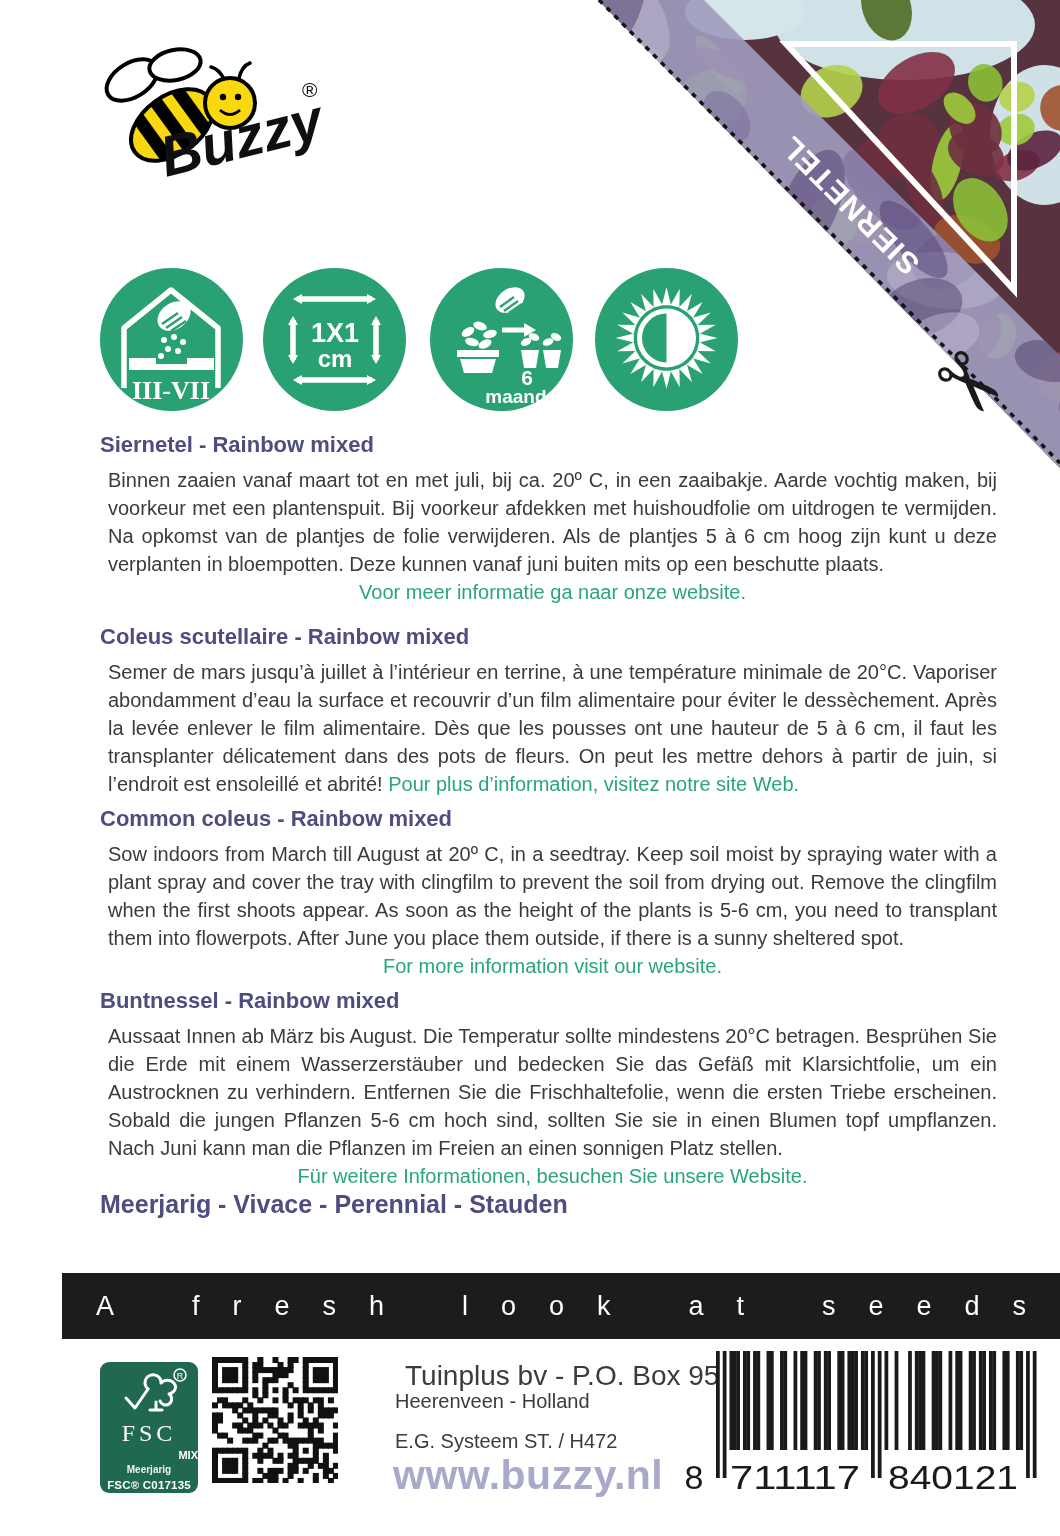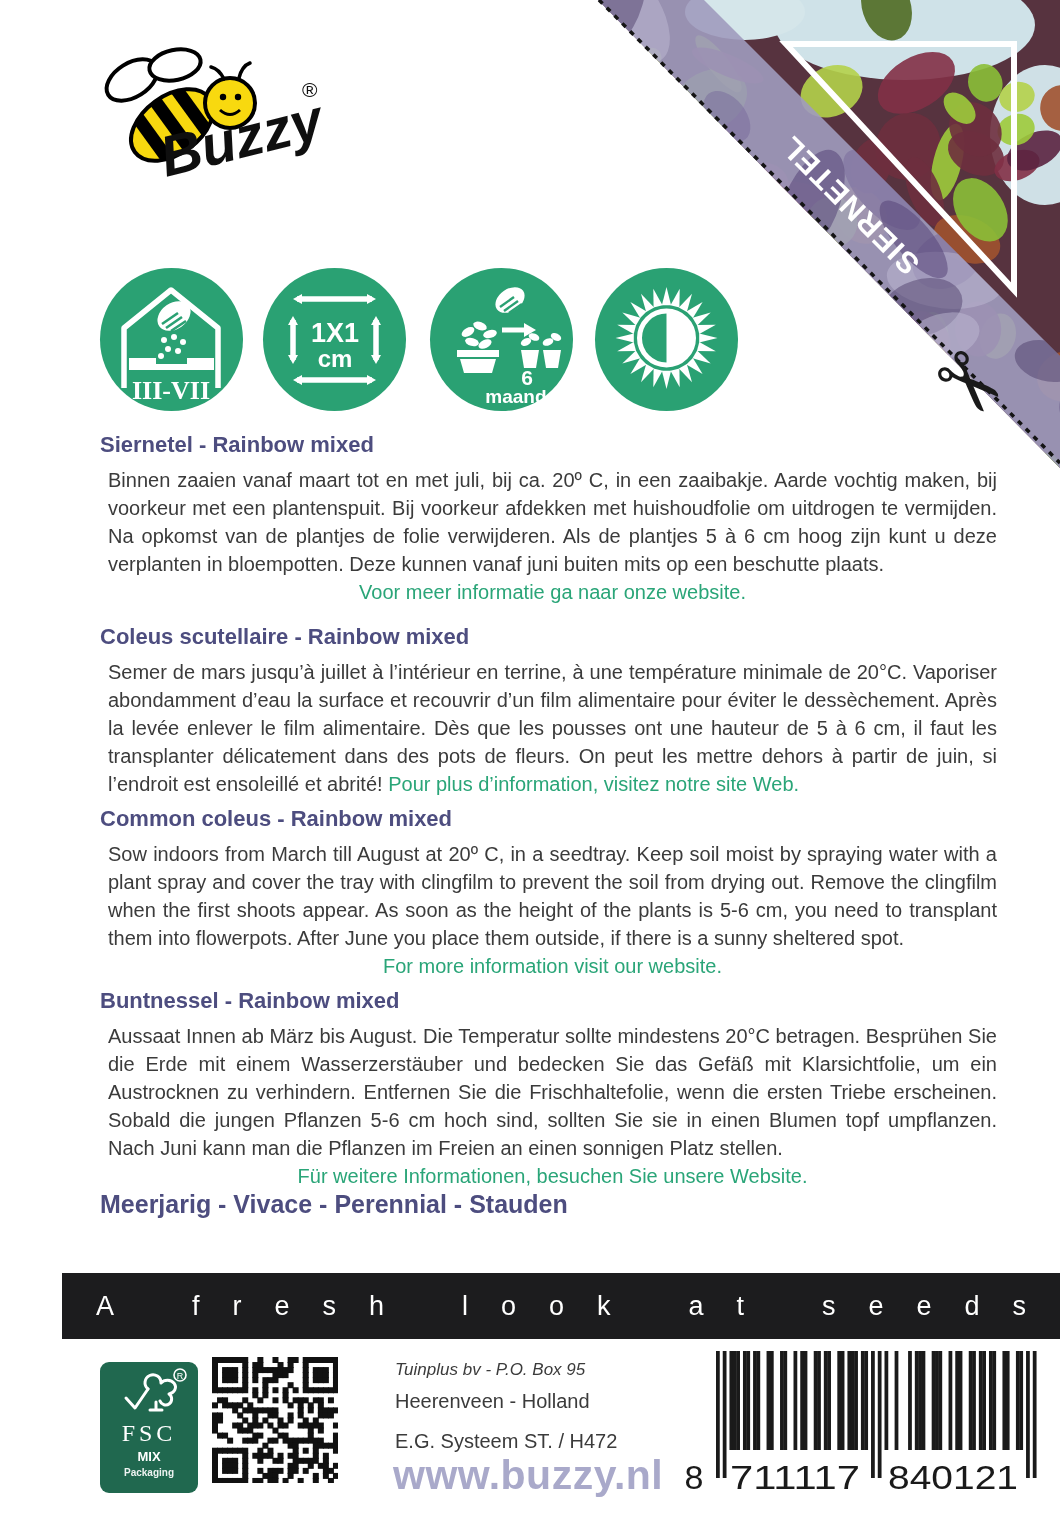--- a/index.html
+++ b/index.html
@@ -31,27 +31,27 @@
 
   .tagline-bar{position:absolute;left:62px;top:1273px;width:998px;height:66px;background:#1c1c1e;
                display:flex;align-items:center;}
   .tagline{flex:1;display:flex;justify-content:space-between;align-items:center;
            padding:0 34px;color:#fff;font-size:27px;}
   .tagline .sp{width:12px;}
 
   .fsc-badge{position:absolute;left:100px;top:1362px;width:98px;height:131px;background:var(--fsc);
              border-radius:9px;color:#fff;text-align:center;}
   .fsc-title{font-family:"Liberation Serif",serif;font-size:24px;letter-spacing:4px;line-height:22px;}
-  .fsc-mix{font-size:13px;font-weight:bold;margin-top:5px;}
+  .fsc-mix{font-size:11px;font-weight:bold;margin-top:5px;text-align:right;}
   .fsc-pack{font-size:10px;font-weight:bold;margin-top:3px;opacity:.92;}
-  .fsc-lic{font-size:11.5px;font-weight:bold;margin-top:16px;letter-spacing:.2px;}
+  .fsc-lic{font-size:11.5px;font-weight:bold;margin-top:4px;letter-spacing:.2px;}
 
   .qr-svg{position:absolute;left:212px;top:1357px;}
 
-  .addr1{position:absolute;left:395px;top:1360px;font-size:17px;color:var(--body);font-style:italic;}
+  .addr1{position:absolute;left:405px;top:1360px;font-size:28px;color:var(--body);}
   .addr2{position:absolute;left:395px;top:1390px;font-size:20px;color:var(--body);text-align:right;}
   .sysline{position:absolute;left:395px;top:1430px;font-size:20px;color:var(--body);}
   .website{position:absolute;left:393px;top:1452px;font-size:41px;font-weight:bold;color:var(--sitecol);letter-spacing:.5px;}
 
   .barcode-svg{position:absolute;left:680px;top:1348px;}
 </style>
 </head>
 <body>
 
 <div class="sheet">
@@ -345,21 +345,21 @@
       <g stroke="#fff" stroke-width="3" fill="none" stroke-linecap="round" stroke-linejoin="round">
         <path d="M26,36 l9,10 l13,-19"></path>
         <path d="M48,27 a8,8 0 1 1 13,-6 a8,7 0 1 1 8,11 a6,6 0 1 1 -9,7"></path>
         <path d="M56,40 v8 M50,48 h12"></path>
       </g>
       <circle cx="80" cy="13" r="6" fill="none" stroke="#fff" stroke-width="1.6"></circle>
       <text x="80" y="17" text-anchor="middle" font-size="9" fill="#fff">R</text>
     </svg>
     <div class="fsc-title">FSC</div>
     <div class="fsc-mix">MIX</div>
-    <div class="fsc-pack">Packaging</div>
+    <div class="fsc-pack">Meerjarig</div>
     <div class="fsc-lic">FSC® C017135</div>
   </div>
 
   <svg class="qr-svg" id="qr" width="126" height="126" viewBox="0 0 126 126">
       <rect x="0" y="0" width="126" height="126" fill="#fff"></rect>
       <rect x="0.00" y="0.00" width="6" height="6" fill="#111"></rect>
       <rect x="5.04" y="0.00" width="6" height="6" fill="#111"></rect>
       <rect x="10.08" y="0.00" width="6" height="6" fill="#111"></rect>
       <rect x="15.12" y="0.00" width="6" height="6" fill="#111"></rect>
       <rect x="20.16" y="0.00" width="6" height="6" fill="#111"></rect>

